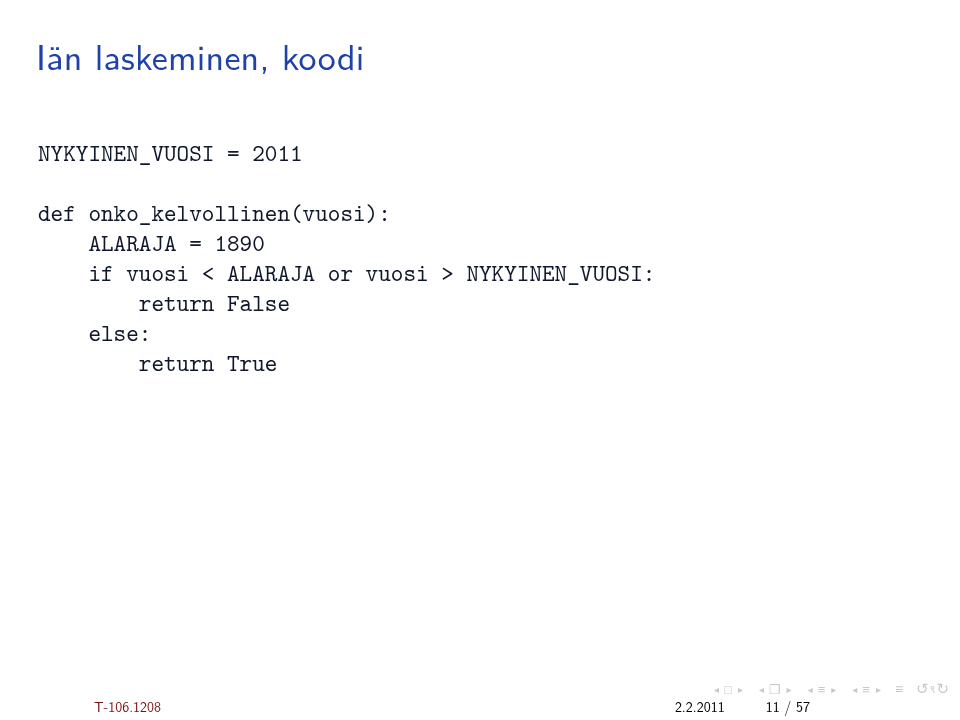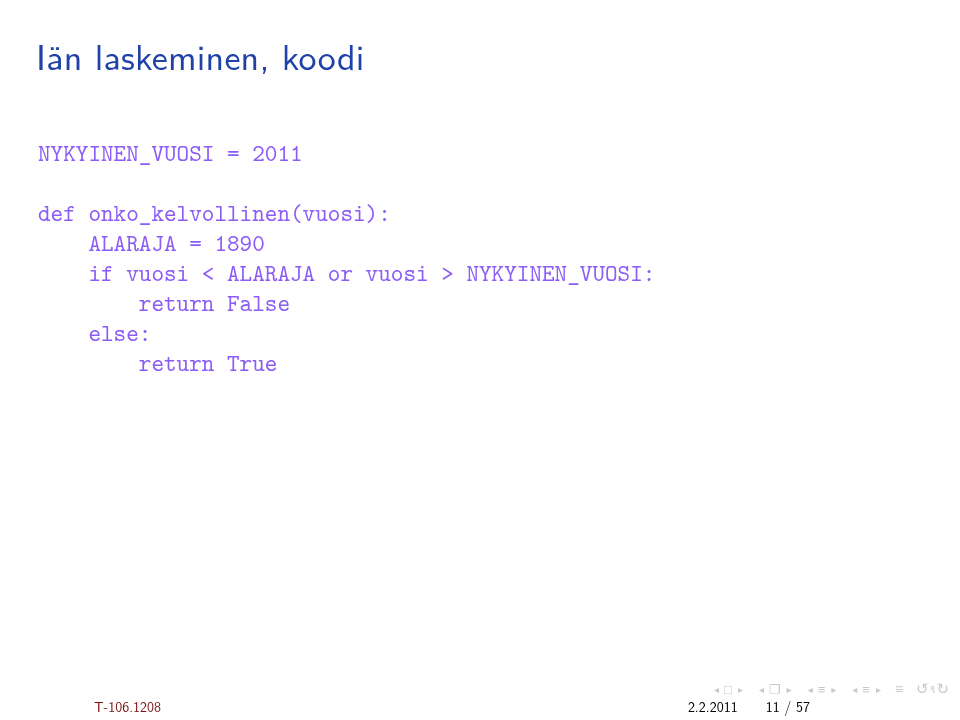--- a/index.html
+++ b/index.html
@@ -25,21 +25,21 @@
     color: #2042a8;
     letter-spacing: 0.2px;
   }
   .code-block {
     position: absolute;
     top: 132px;
     left: 30px;
     font-family: "Latin Modern Mono", "Computer Modern Typewriter", "Courier New", monospace;
     font-size: 24px;
     line-height: 1.25;
-    color: #8b5cf6;
+    color: #0f172a;
     white-space: pre;
     font-weight: 400;
   }
   .nav-symbols {
     position: absolute;
     right: 12px;
     bottom: 26px;
     height: 20px;
     display: flex;
     align-items: center;
@@ -91,21 +91,21 @@
     color: #2042a8;
     font-weight: 400;
     position: absolute;
     left: 50%;
     transform: translateX(-50%);
   }
   .footline .right {
     color: #000000;
     font-weight: 400;
     display: flex;
-    gap: 24px;
+    gap: 37px;
     align-items: baseline;
     margin-left: 44px;
   }
 </style>
 </head>
 <body>
 
 <div class="slide">
 
   <div class="title">Iän laskeminen, koodi</div>

